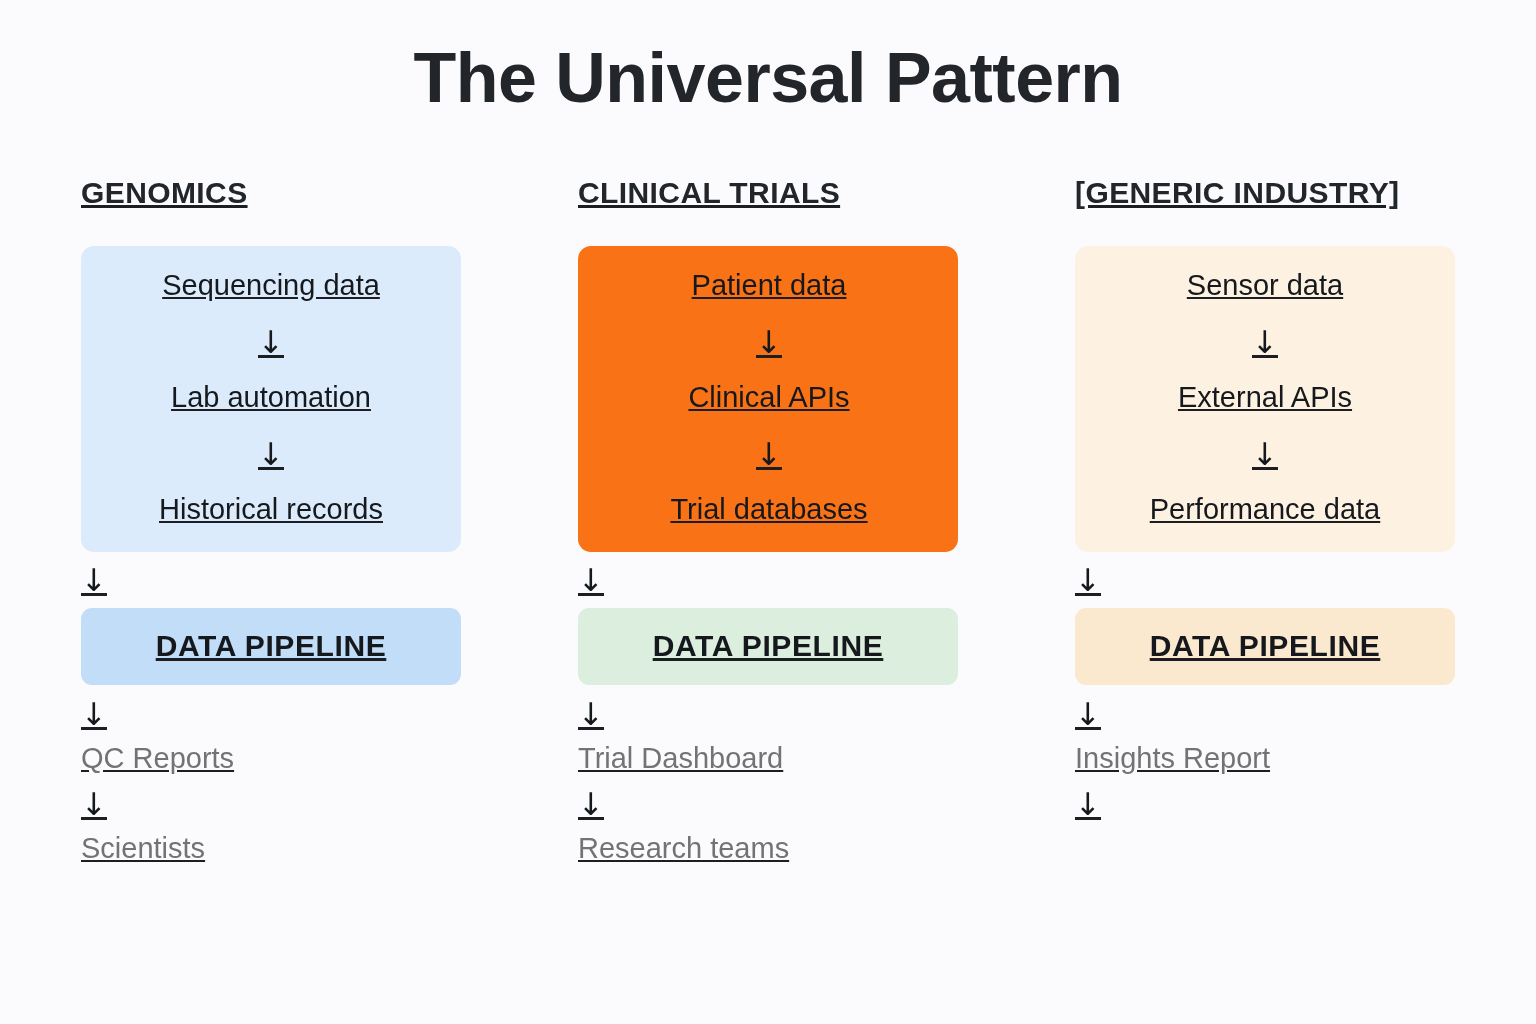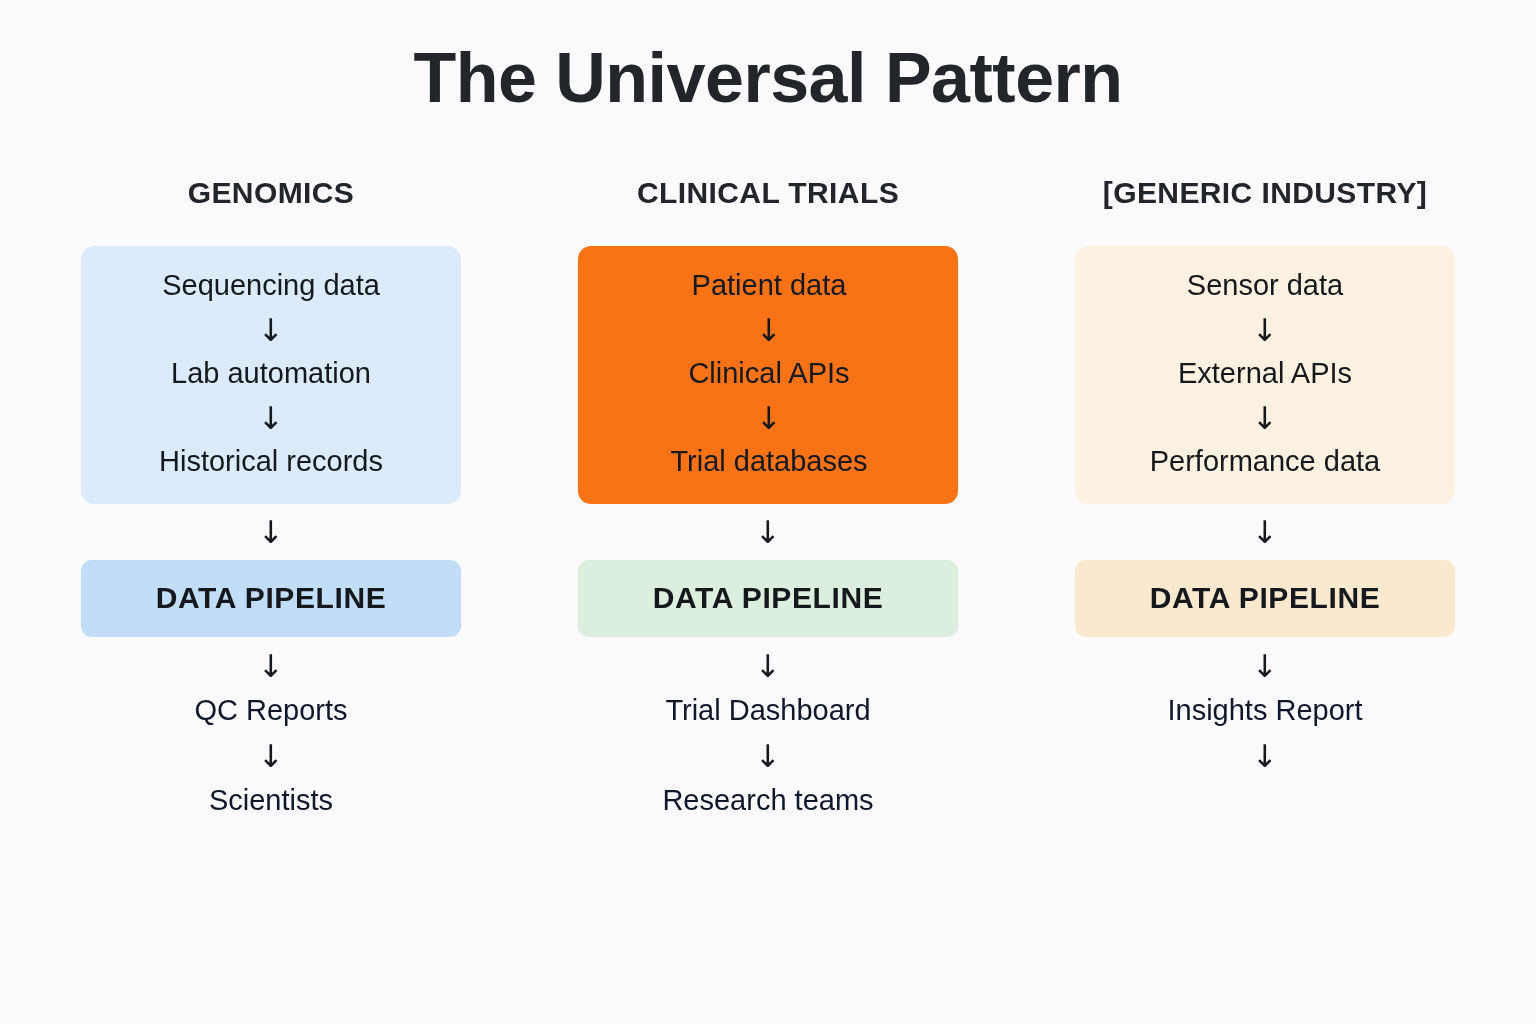--- a/index.html
+++ b/index.html
@@ -37,41 +37,43 @@
     top: 170px;
     left: 81px;
     width: 1374px;
     display: flex;
     justify-content: space-between;
   }
   .column {
     width: 380px;
     display: flex;
     flex-direction: column;
-    align-items: center;
+    align-items: flex-start;
+    text-decoration: underline;
   }
   .col-header {
     font-size: 30px;
     font-weight: 600;
     letter-spacing: 0.4px;
     color: #22252a;
     text-align: center;
     height: 46px;
     line-height: 46px;
     white-space: nowrap;
   }
   .source-box {
     margin-top: 30px;
     width: 380px;
     box-sizing: border-box;
     border-radius: 13px;
     padding: 24px 10px 26px 10px;
     display: flex;
     flex-direction: column;
     align-items: center;
+    gap: 12px;
   }
   .node-text {
     font-size: 29px;
     line-height: 1.1;
     color: #15181c;
     text-align: center;
     white-space: nowrap;
   }
   .arrow {
     font-size: 31px;
@@ -97,21 +99,21 @@
   .pipeline-label {
     font-size: 30px;
     font-weight: 600;
     letter-spacing: 0.6px;
     color: #15181c;
     white-space: nowrap;
   }
   .output-text {
     font-size: 29px;
     line-height: 1.1;
-    color: #0f172a;
+    color: #737373;
     text-align: center;
     white-space: nowrap;
   }
 </style>
 </head>
 <body style="background-color: rgb(251, 251, 253);">
 
 <div class="page">
 
   <div class="title">The Universal Pattern</div>

